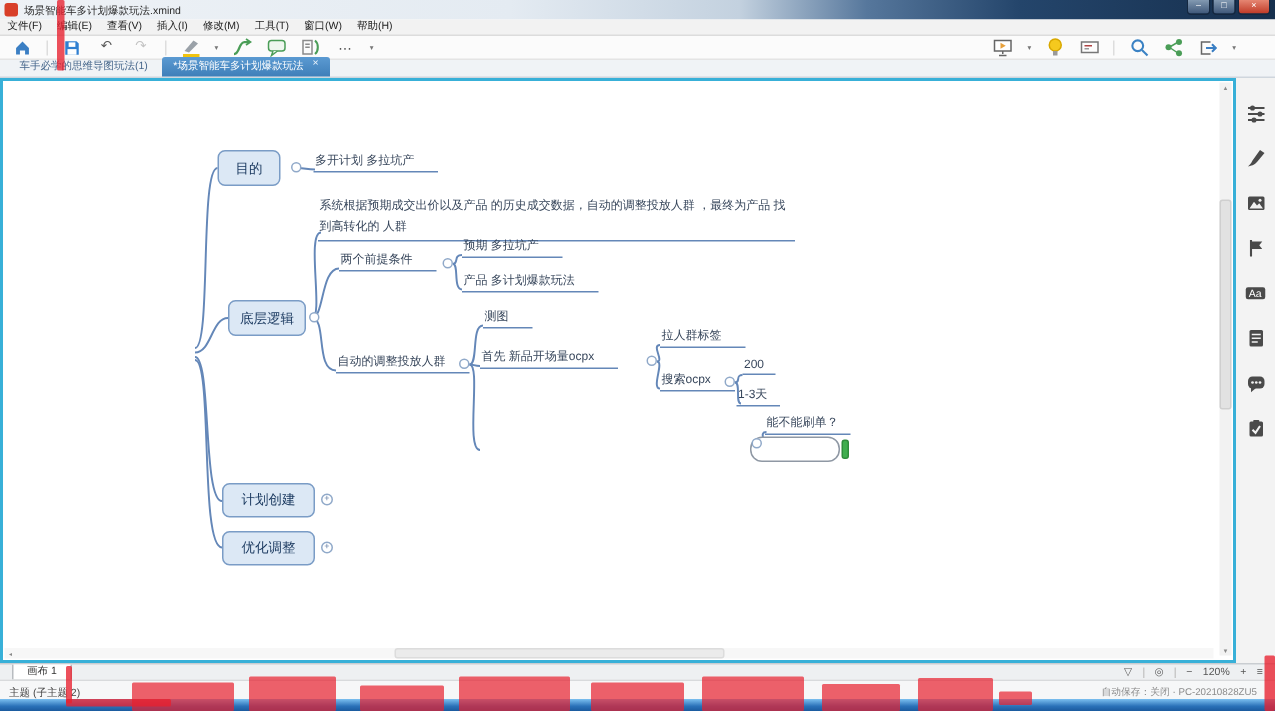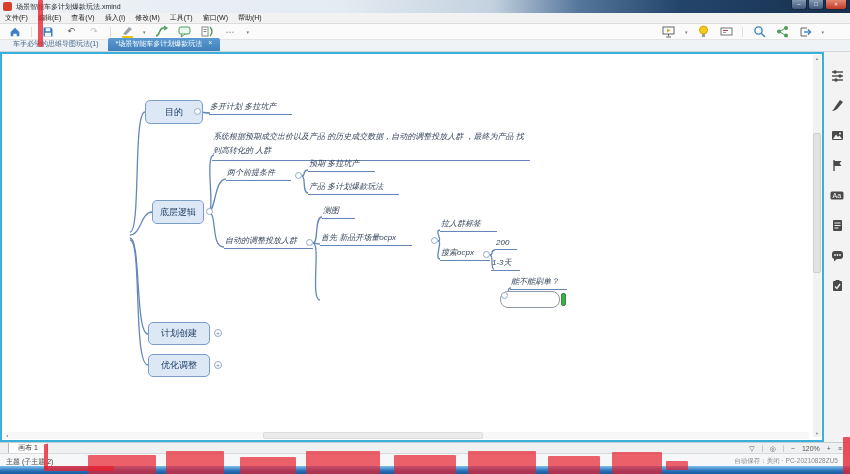--- a/index.html
+++ b/index.html
@@ -49,21 +49,21 @@
   .canvas svg.lines { position:absolute; left:0; top:0; }
 
   .btopic { position:absolute; font-size:9px; color:#17365d; background:#dce8f5;
     border:1.2px solid #7a9cc6; border-radius:5px; display:flex; align-items:center;
     justify-content:center; white-space:nowrap; }
   .central { position:absolute; left:0px; top:160px; width:128px; height:44px;
     font-size:15px; font-weight:bold; color:#16365c; background:#dbe6f3;
     border:2.4px solid #4a7ebb; border-left:none; border-radius:0 8px 8px 0;
     display:flex; align-items:center; justify-content:center; white-space:nowrap; }
   .leaf { position:absolute; font-size:8px; color:#38475c; white-space:nowrap;
-    border-bottom:1.4px solid #6487b8; padding:0 16px 2px 1px;font-style:italic; }
+    border-bottom:1.4px solid #6487b8; padding:0 16px 2px 1px; }
   .leaf.wrap { white-space:normal; line-height:14px; padding-right:4px; }
   .leaf.tight { padding-right:8px; }
   .xc { position:absolute; width:7px; height:7px; border:1px solid #90a9c9; border-radius:50%;
     background:#fff; font-size:6px; line-height:6px; text-align:center; color:#5e7aa0; }
   .xc.big { width:8px; height:8px; line-height:7px; }
   .sel-box { position:absolute; left:498px; top:237px; width:60px; height:17px; background:#fff;
     border:1.1px solid #8f98a4; border-radius:8px; }
   .handle { position:absolute; left:559px; top:239px; width:5px; height:13px;
     background:#3fae4e; border:1px solid #2e8d3c; border-radius:2px; }
 
@@ -247,21 +247,21 @@
       <path d="M436,187 C441,187 432,176 438,176"></path>
       <path d="M436,187 C441,187 432,205 438,205"></path>
       <path d="M488,201 C492,201 488,196 493,196"></path>
       <path d="M488,201 C492,201 488,215 492,215"></path>
       <path d="M506,242 C510,242 503,234 509,234"></path>
       <path d="M506,243 C508,244 500,246 500,246"></path>
     </g>
   </svg>
 
 
-  <div class="btopic" style="left:143px;top:46px;width:58px;height:24px">目的</div>
+  <div class="btopic" style="left:143px;top:46px;width:42px;height:24px">目的</div>
   <div class="leaf" style="left:207px;top:47px">多开计划 多拉坑产</div>
 
   <div class="btopic" style="left:150px;top:146px;width:52px;height:24px">底层逻辑</div>
   <div class="leaf wrap" style="left:210px;top:76px;width:318px">系统根据预期成交出价以及产品 的历史成交数据，自动的调整投放人群 ，最终为产品 找到高转化的 人群</div>
 
   <div class="leaf" style="left:224px;top:113px">两个前提条件</div>
   <div class="leaf" style="left:306px;top:104px">预期 多拉坑产</div>
   <div class="leaf" style="left:306px;top:127px">产品 多计划爆款玩法</div>
 
   <div class="leaf" style="left:222px;top:181px">自动的调整投放人群</div>

